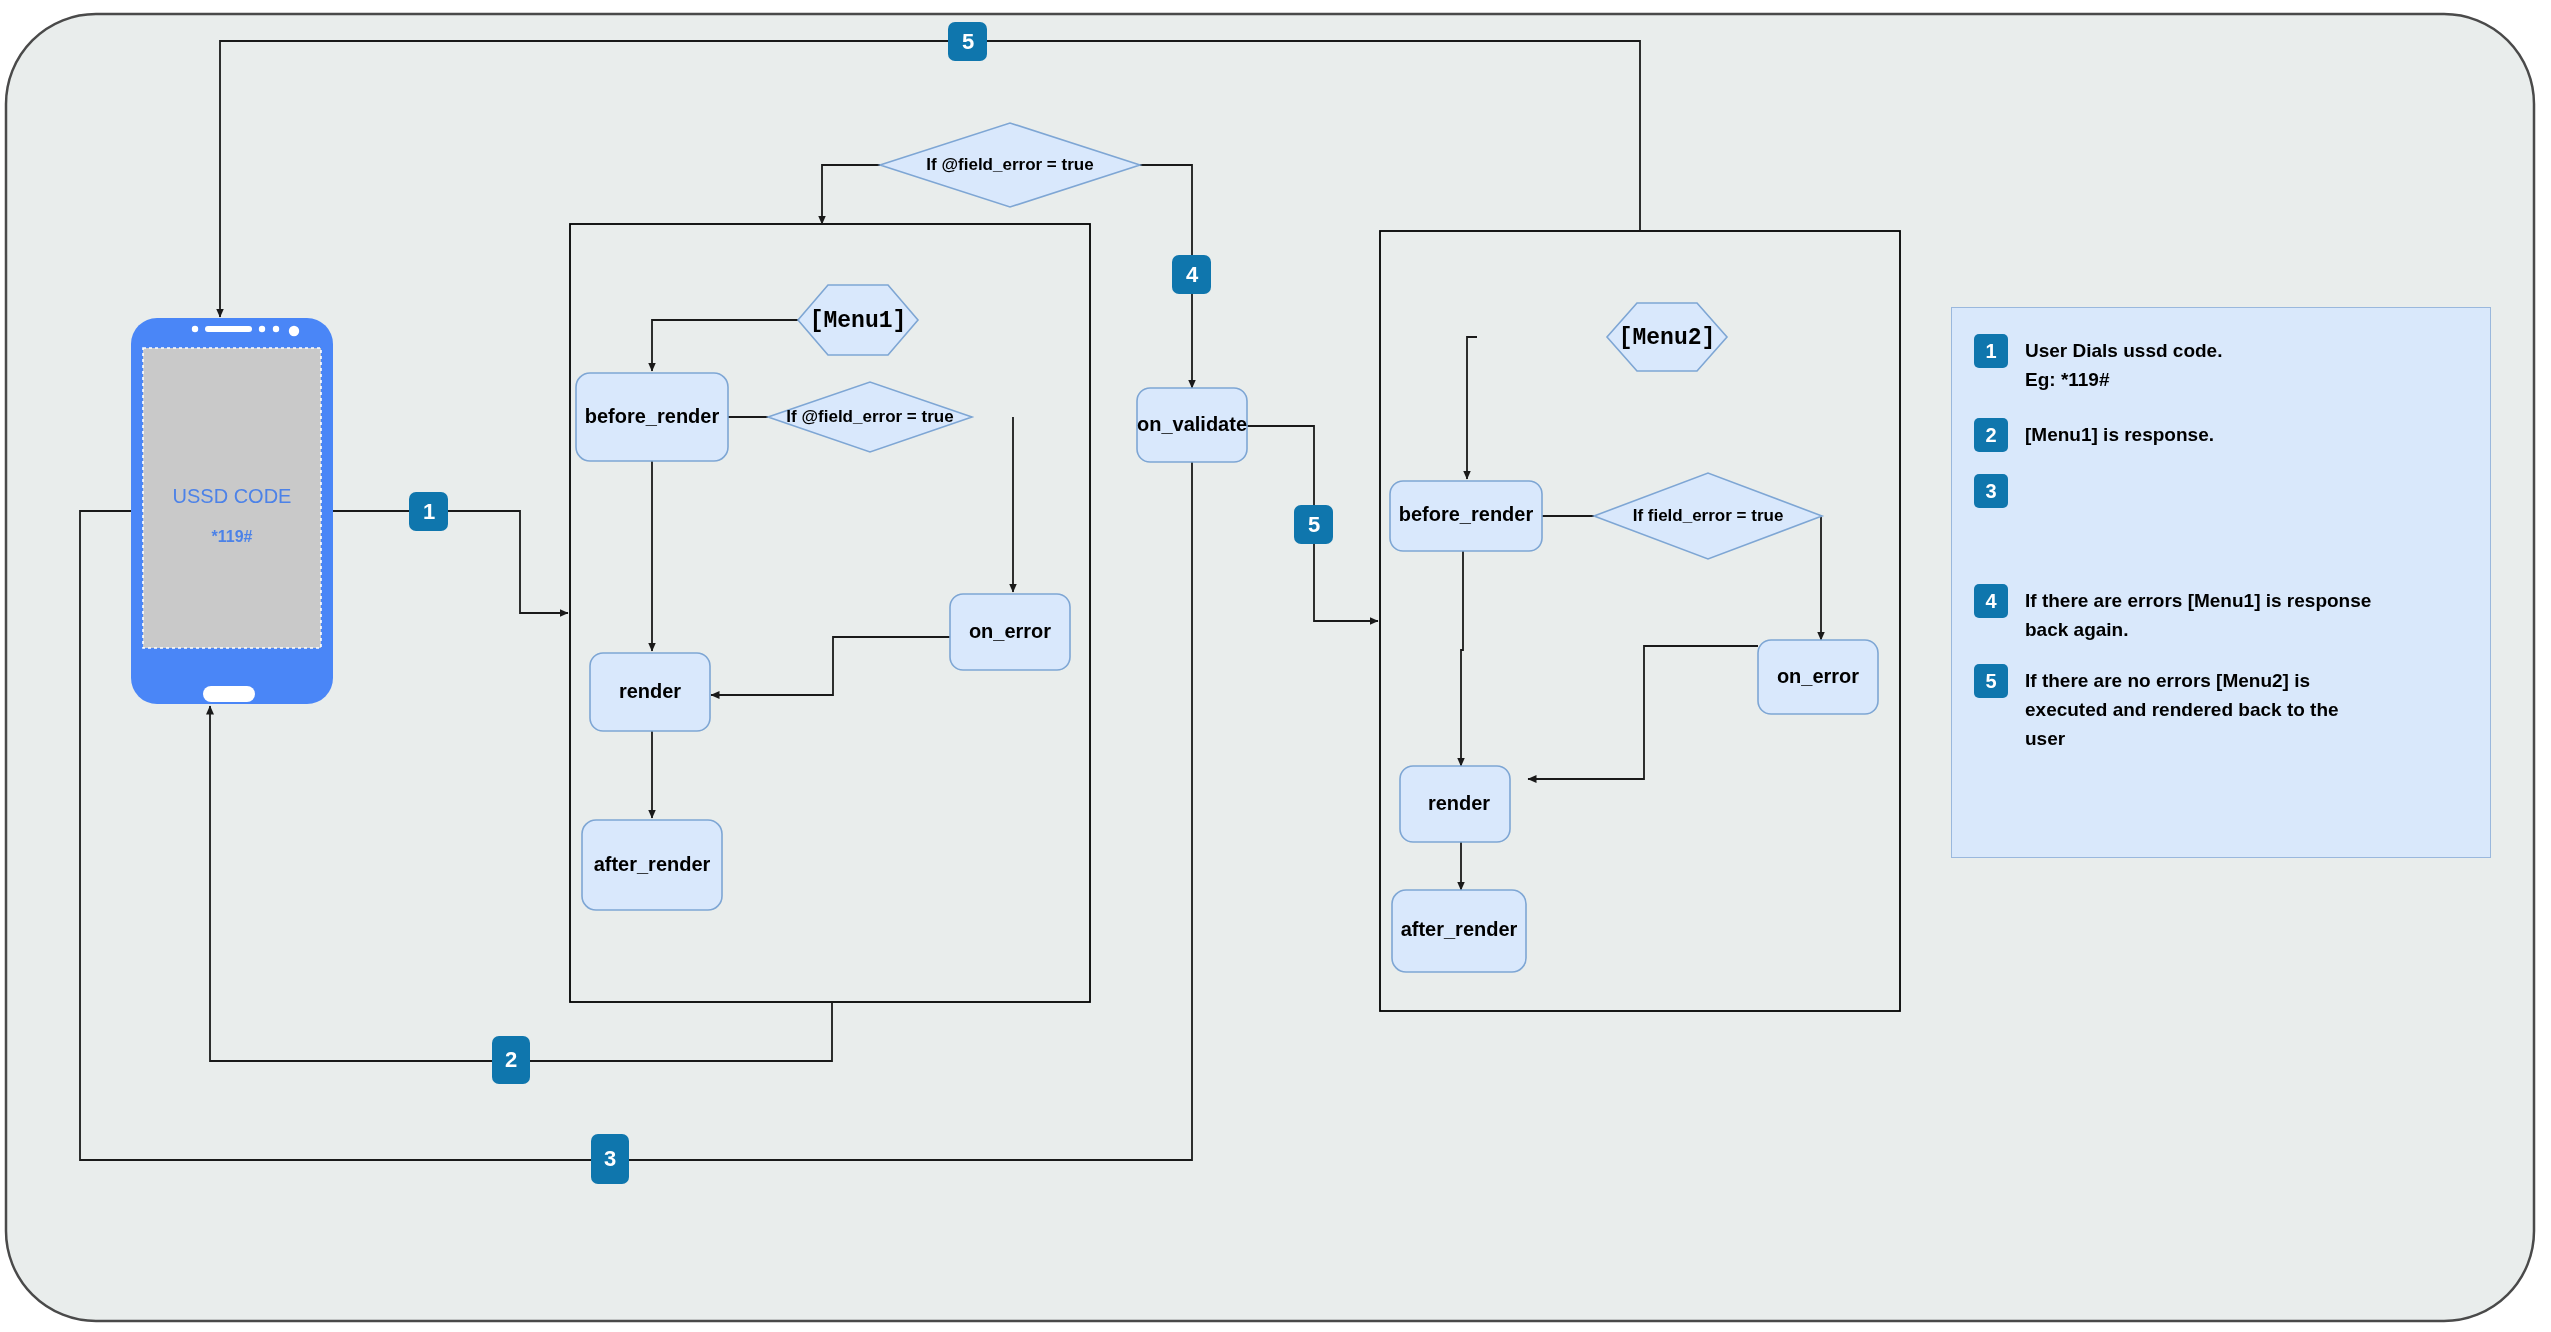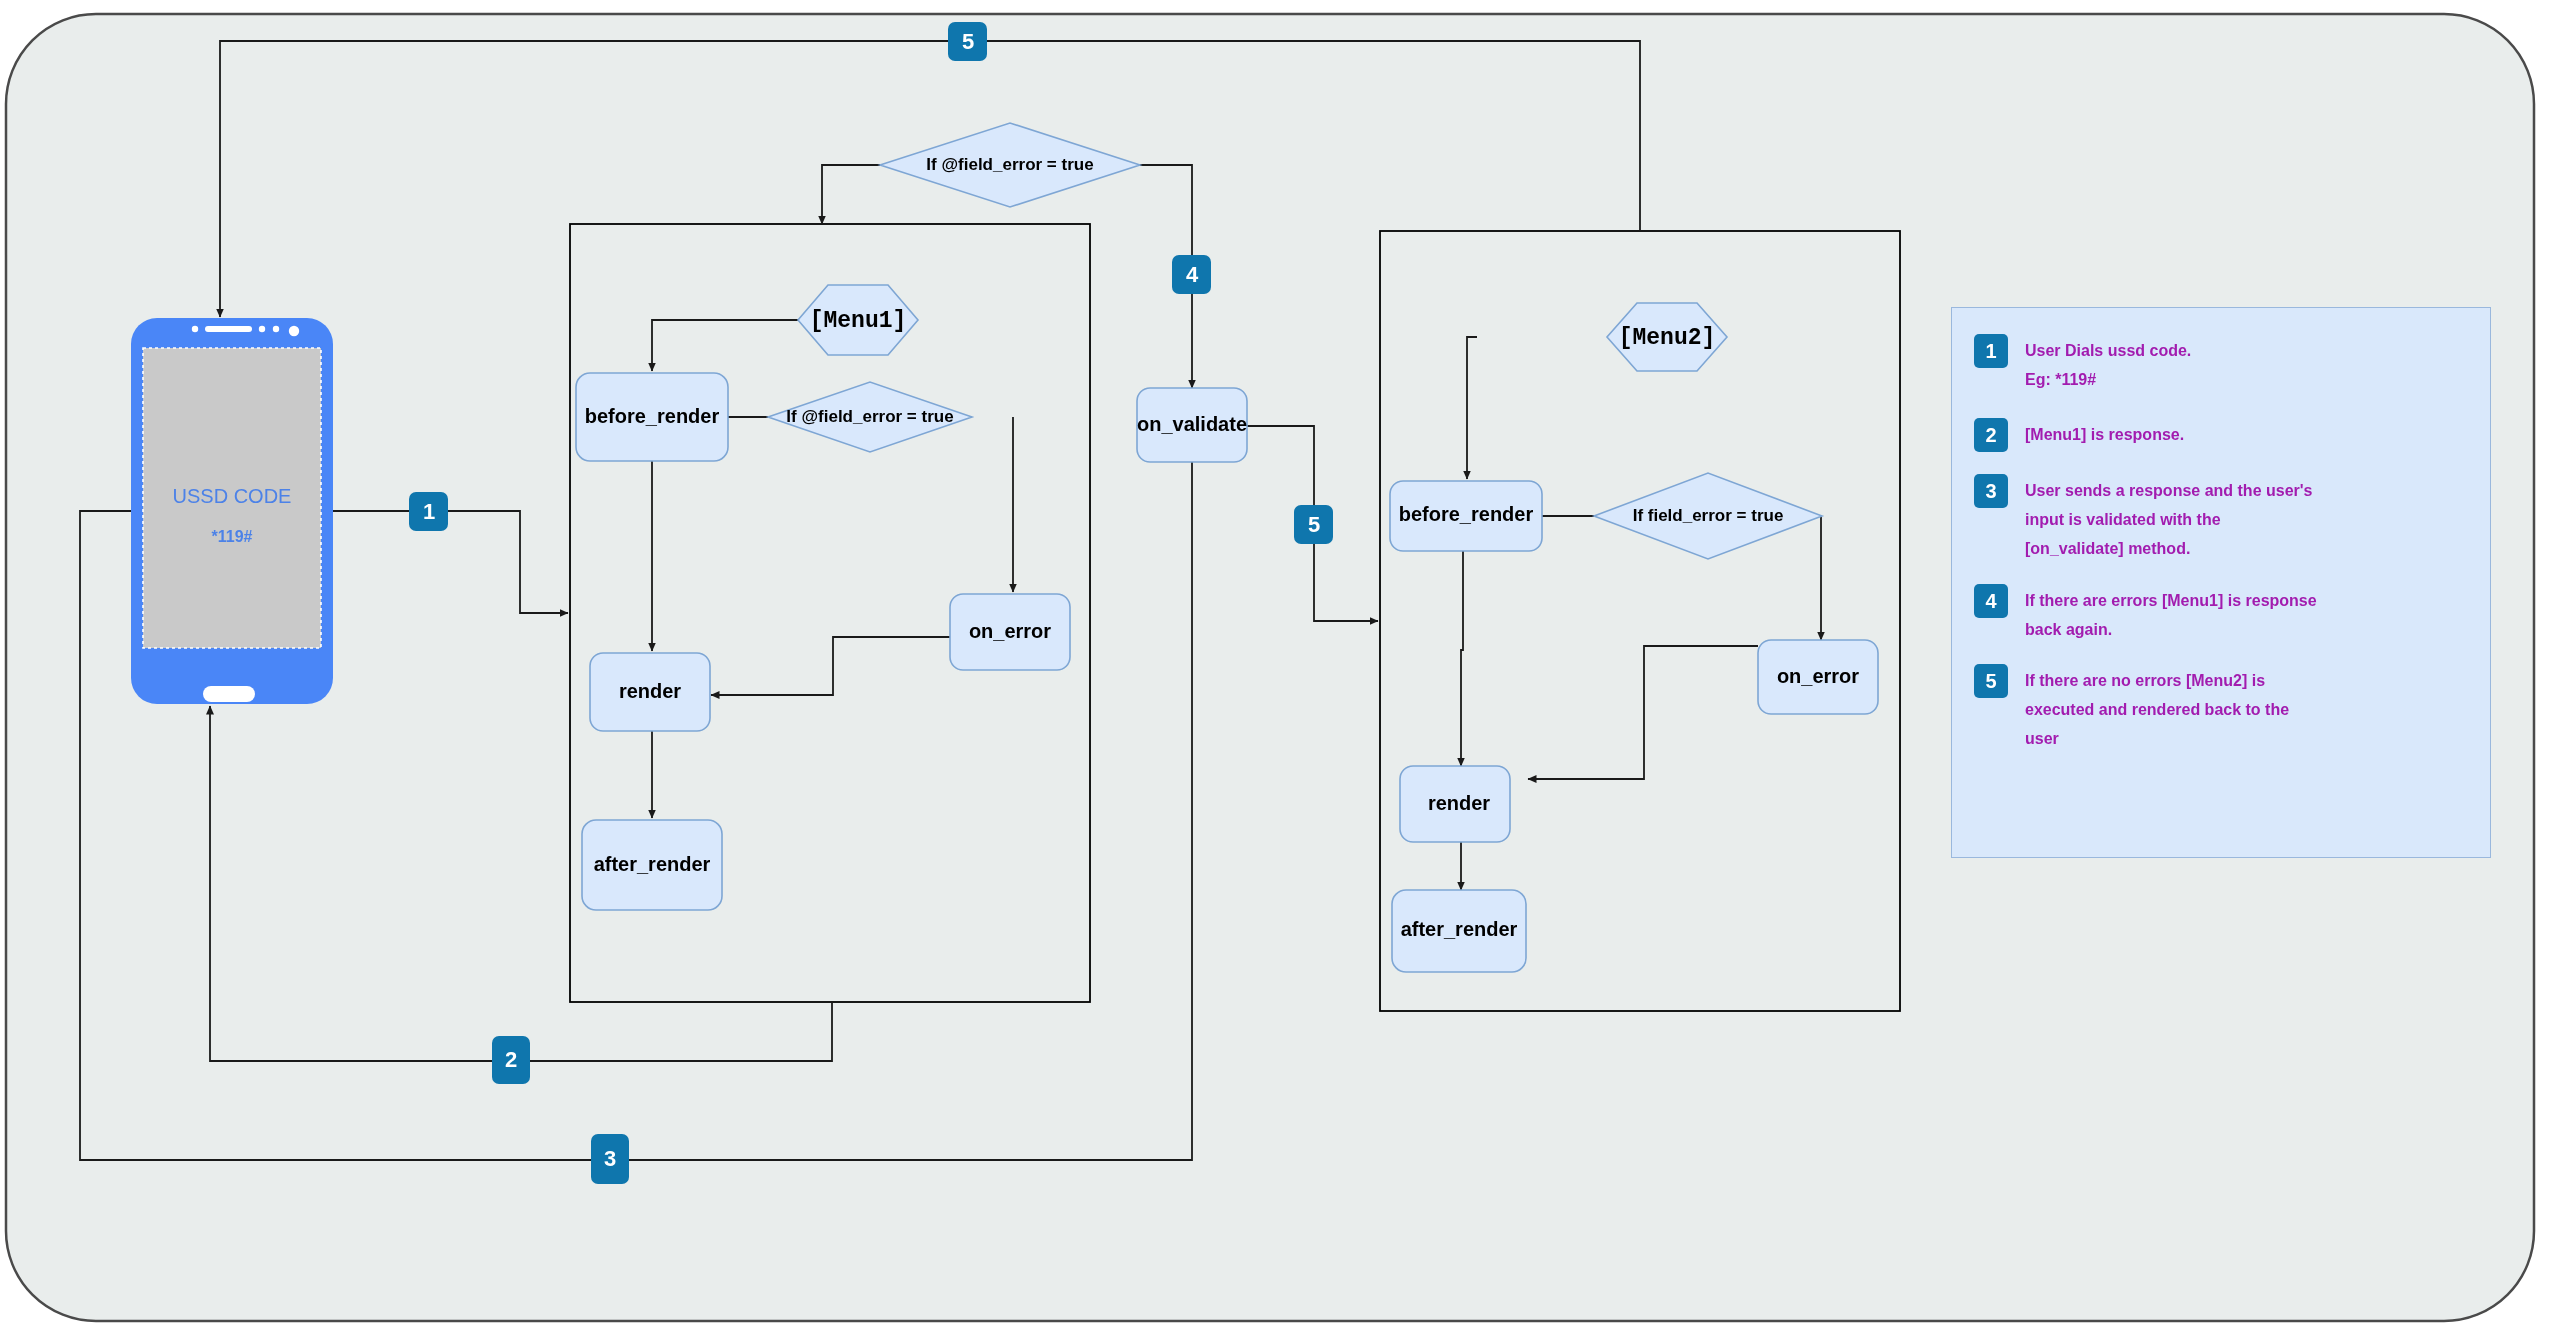--- a/index.html
+++ b/index.html
@@ -96,23 +96,23 @@
     font-weight: bold;
     font-size: 20px;
     display: flex;
     align-items: center;
     justify-content: center;
     margin-right: 17px;
   }
   .legend-label {
     font-family: "Liberation Sans", sans-serif;
     font-weight: bold;
-    font-size: 16px;
+    font-size: 19px;
     line-height: 29px;
-    color: #a21caf;
+    color: #000000;
     white-space: pre-line;
     padding-top: 2px;
   }
 </style>
 </head>
 <body>
 
 <div id="canvas">
 
   <svg class="diagram" viewBox="0 0 2551 1332">
@@ -262,23 +262,20 @@
       <div class="legend-badge">1</div>
       <div class="legend-label">User Dials ussd code.
 Eg: *119#</div>
     </div>
     <div class="legend-row" style="left:22px; top:110px; width:500px;">
       <div class="legend-badge">2</div>
       <div class="legend-label">[Menu1] is response.</div>
     </div>
     <div class="legend-row" style="left:22px; top:166px; width:500px;">
       <div class="legend-badge">3</div>
-      <div class="legend-label">User sends a response and the user's
-input is validated with the
-[on_validate] method.</div>
     </div>
     <div class="legend-row" style="left:22px; top:276px; width:500px;">
       <div class="legend-badge">4</div>
       <div class="legend-label">If there are errors [Menu1] is response
 back again.</div>
     </div>
     <div class="legend-row" style="left:22px; top:356px; width:500px;">
       <div class="legend-badge">5</div>
       <div class="legend-label">If there are no errors [Menu2] is
 executed and rendered back to the

